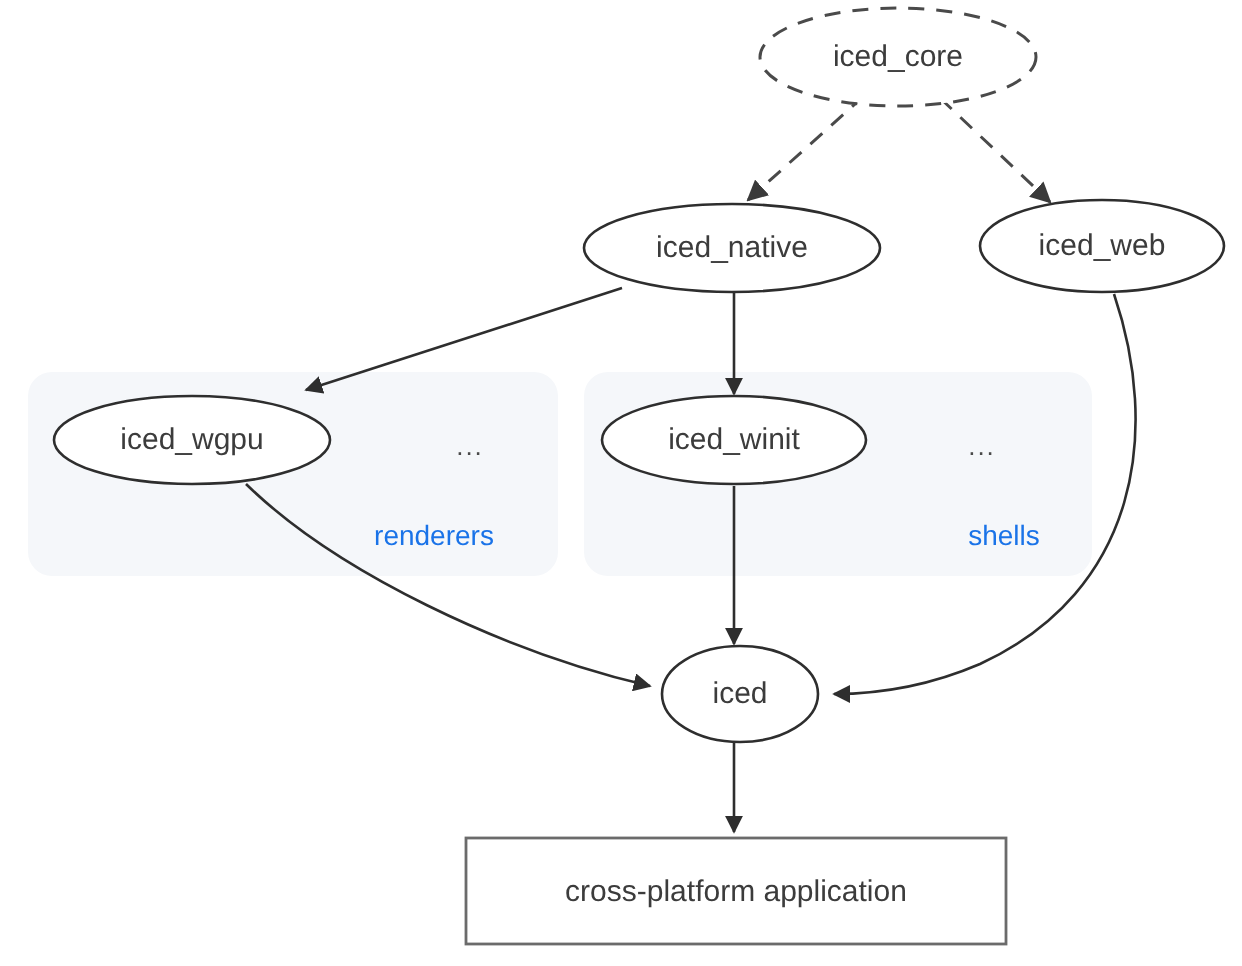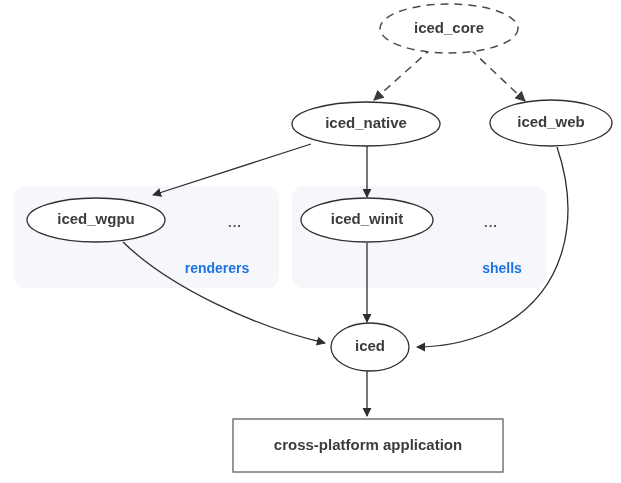--- a/index.html
+++ b/index.html
@@ -11,21 +11,20 @@
     width: 621px;
     height: 483px;
     overflow: hidden;
     font-family: "Liberation Sans", sans-serif;
   }
   #diagram-root {
     position: relative;
     width: 621px;
     height: 483px;
     background: #ffffff;
-    font-weight: bold;
   }
   svg.graph {
     display: block;
     width: 621px;
     height: 483px;
   }
   .cluster-rect {
     fill: #f5f7fa;
     stroke: none;
   }

